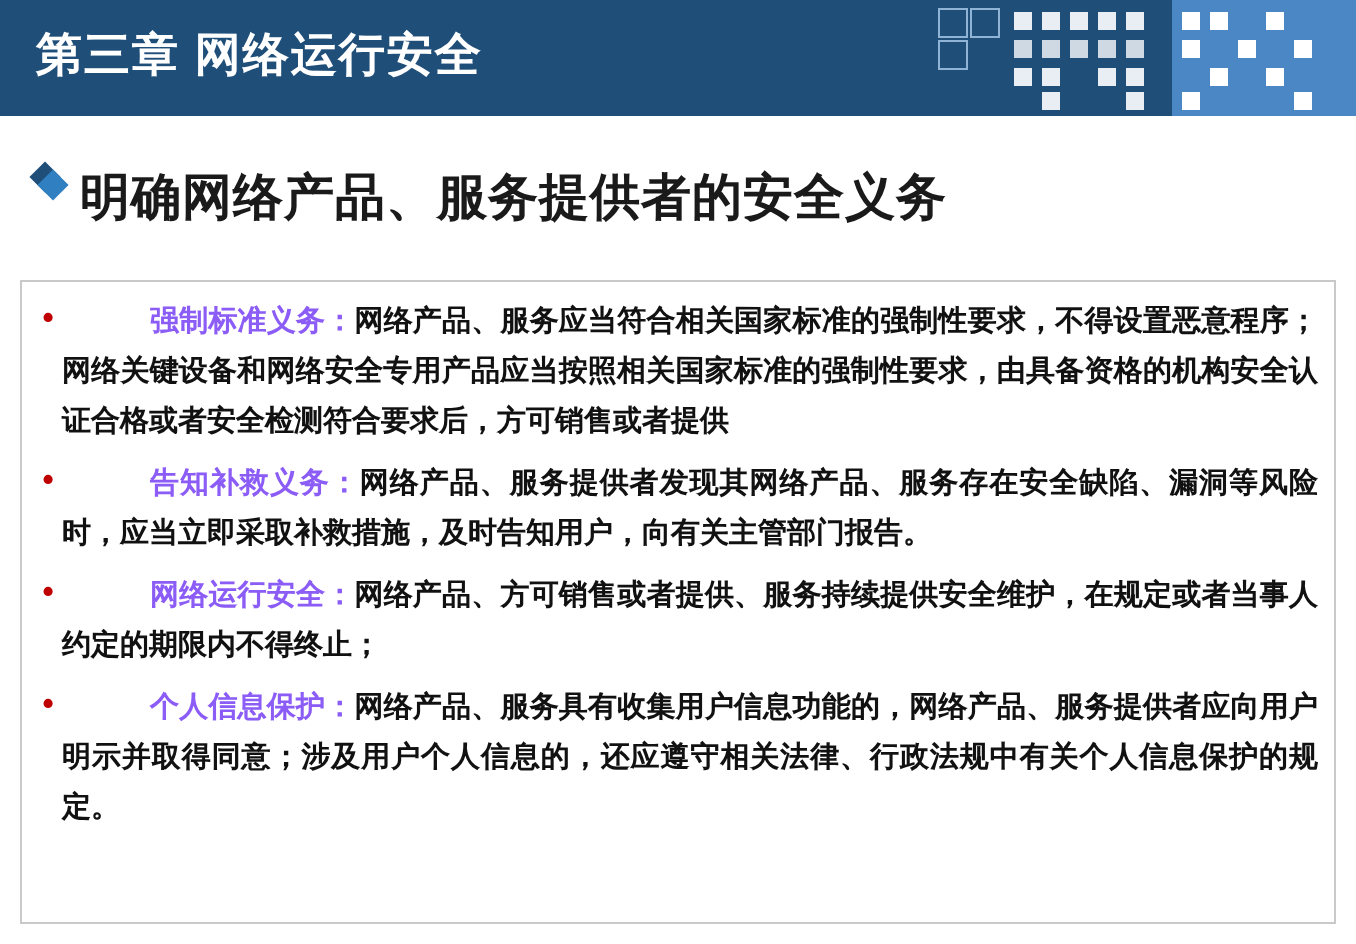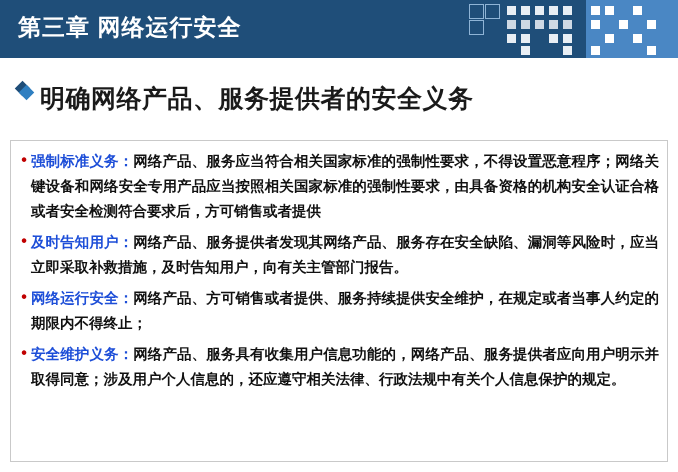--- a/index.html
+++ b/index.html
@@ -138,22 +138,23 @@
   }
   .bullet-body {
     flex: 1 1 auto;
     font-size: 14.5px;
     line-height: 25px;
     color: #111111;
     font-weight: bold;
     text-align: justify;
   }
   .term {
-    color: #1d4ed8;
-    font-weight: bold;
+    color: #8b5cf6;
+    font-weight: bold;
+    margin-left: 44px;
   }
   .body-text {
     color: #111111;
     font-weight: bold;
   }
 </style>
 </head>
 <body>
 
 <div class="slide">
@@ -211,29 +212,29 @@
   <div class="content-box">
     <ul class="bullet-list">
 
       <li class="bullet-item">
         <span class="bullet-mark">•</span>
         <span class="bullet-body"><span class="term">强制标准义务：</span><span class="body-text">网络产品、服务应当符合相关国家标准的强制性要求，不得设置恶意程序；网络关键设备和网络安全专用产品应当按照相关国家标准的强制性要求，由具备资格的机构安全认证合格或者安全检测符合要求后，方可销售或者提供</span></span>
       </li>
 
       <li class="bullet-item">
         <span class="bullet-mark">•</span>
-        <span class="bullet-body"><span class="term">及时告知用户：</span><span class="body-text">网络产品、服务提供者发现其网络产品、服务存在安全缺陷、漏洞等风险时，应当立即采取补救措施，及时告知用户，向有关主管部门报告。</span></span>
+        <span class="bullet-body"><span class="term">告知补救义务：</span><span class="body-text">网络产品、服务提供者发现其网络产品、服务存在安全缺陷、漏洞等风险时，应当立即采取补救措施，及时告知用户，向有关主管部门报告。</span></span>
       </li>
 
       <li class="bullet-item">
         <span class="bullet-mark">•</span>
         <span class="bullet-body"><span class="term">网络运行安全：</span><span class="body-text">网络产品、方可销售或者提供、服务持续提供安全维护，在规定或者当事人约定的期限内不得终止；</span></span>
       </li>
 
       <li class="bullet-item">
         <span class="bullet-mark">•</span>
-        <span class="bullet-body"><span class="term">安全维护义务：</span><span class="body-text">网络产品、服务具有收集用户信息功能的，网络产品、服务提供者应向用户明示并取得同意；涉及用户个人信息的，还应遵守相关法律、行政法规中有关个人信息保护的规定。</span></span>
+        <span class="bullet-body"><span class="term">个人信息保护：</span><span class="body-text">网络产品、服务具有收集用户信息功能的，网络产品、服务提供者应向用户明示并取得同意；涉及用户个人信息的，还应遵守相关法律、行政法规中有关个人信息保护的规定。</span></span>
       </li>
 
     </ul>
   </div>
 
 </div>
 
 </body></html>

